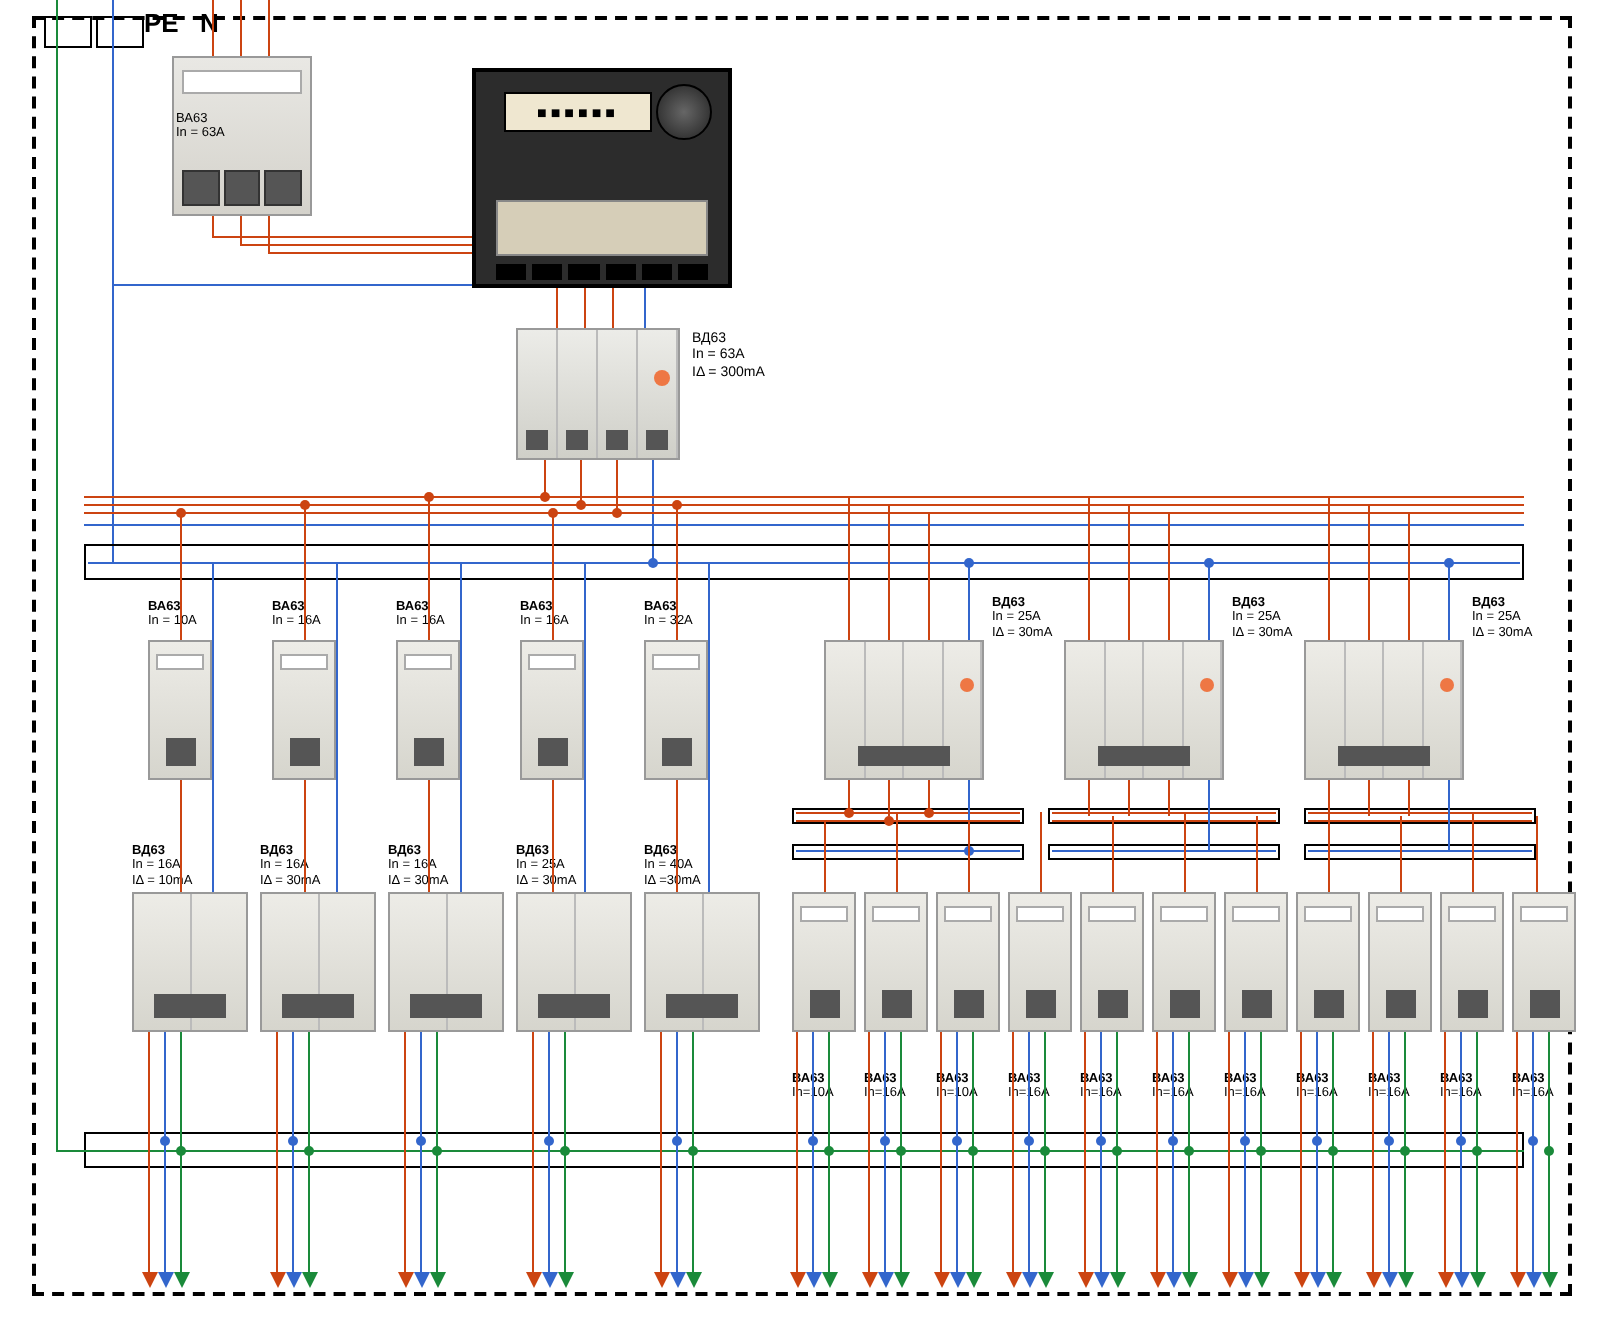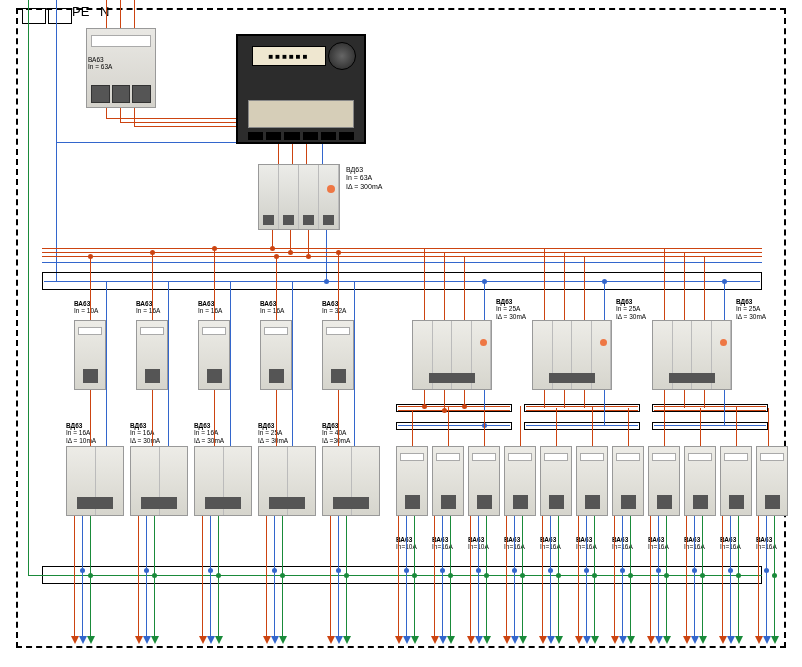--- a/index.html
+++ b/index.html
@@ -1,18 +1,18 @@
 <!DOCTYPE html>
 <html><head>
 <meta charset="utf-8">
 <style>
   * { box-sizing: border-box; margin: 0; padding: 0; }
   body { font-family: Arial, sans-serif; background: #fff; width: 802px; height: 667px; position: relative; }
   .panel-border { position: absolute; left: 16px; top: 8px; width: 770px; height: 640px; border: 2px dashed #000; }
-  .terminal-label { position: absolute; font-weight: normal; font-size: 13px; padding-left: 40px; }
+  .terminal-label { position: absolute; font-weight: bold; font-size: 13px; padding-left: 40px; }
   .terminal-pe { left: 32px; top: 4px; }
   .terminal-n  { left: 60px; top: 4px; }
   .term-box { position: absolute; border: 1px solid #000; width: 24px; height: 16px; top: 8px; }
   .term-box-pe { left: 22px; }
   .term-box-n  { left: 48px; }
 
   .main-breaker { position: absolute; left: 86px; top: 28px; width: 70px; height: 80px; background: linear-gradient(#e9e8e4,#d4d2cb); border: 1px solid #999; }
   .main-breaker::before { content:""; position:absolute; top:6px; left:4px; right:4px; height:10px; background:#fff; border:1px solid #aaa; }
   .main-breaker .poles { position:absolute; bottom:4px; left:4px; right:4px; height:18px; display:flex; gap:2px; }
   .main-breaker .poles div { flex:1; background:#555; border:1px solid #333; }

